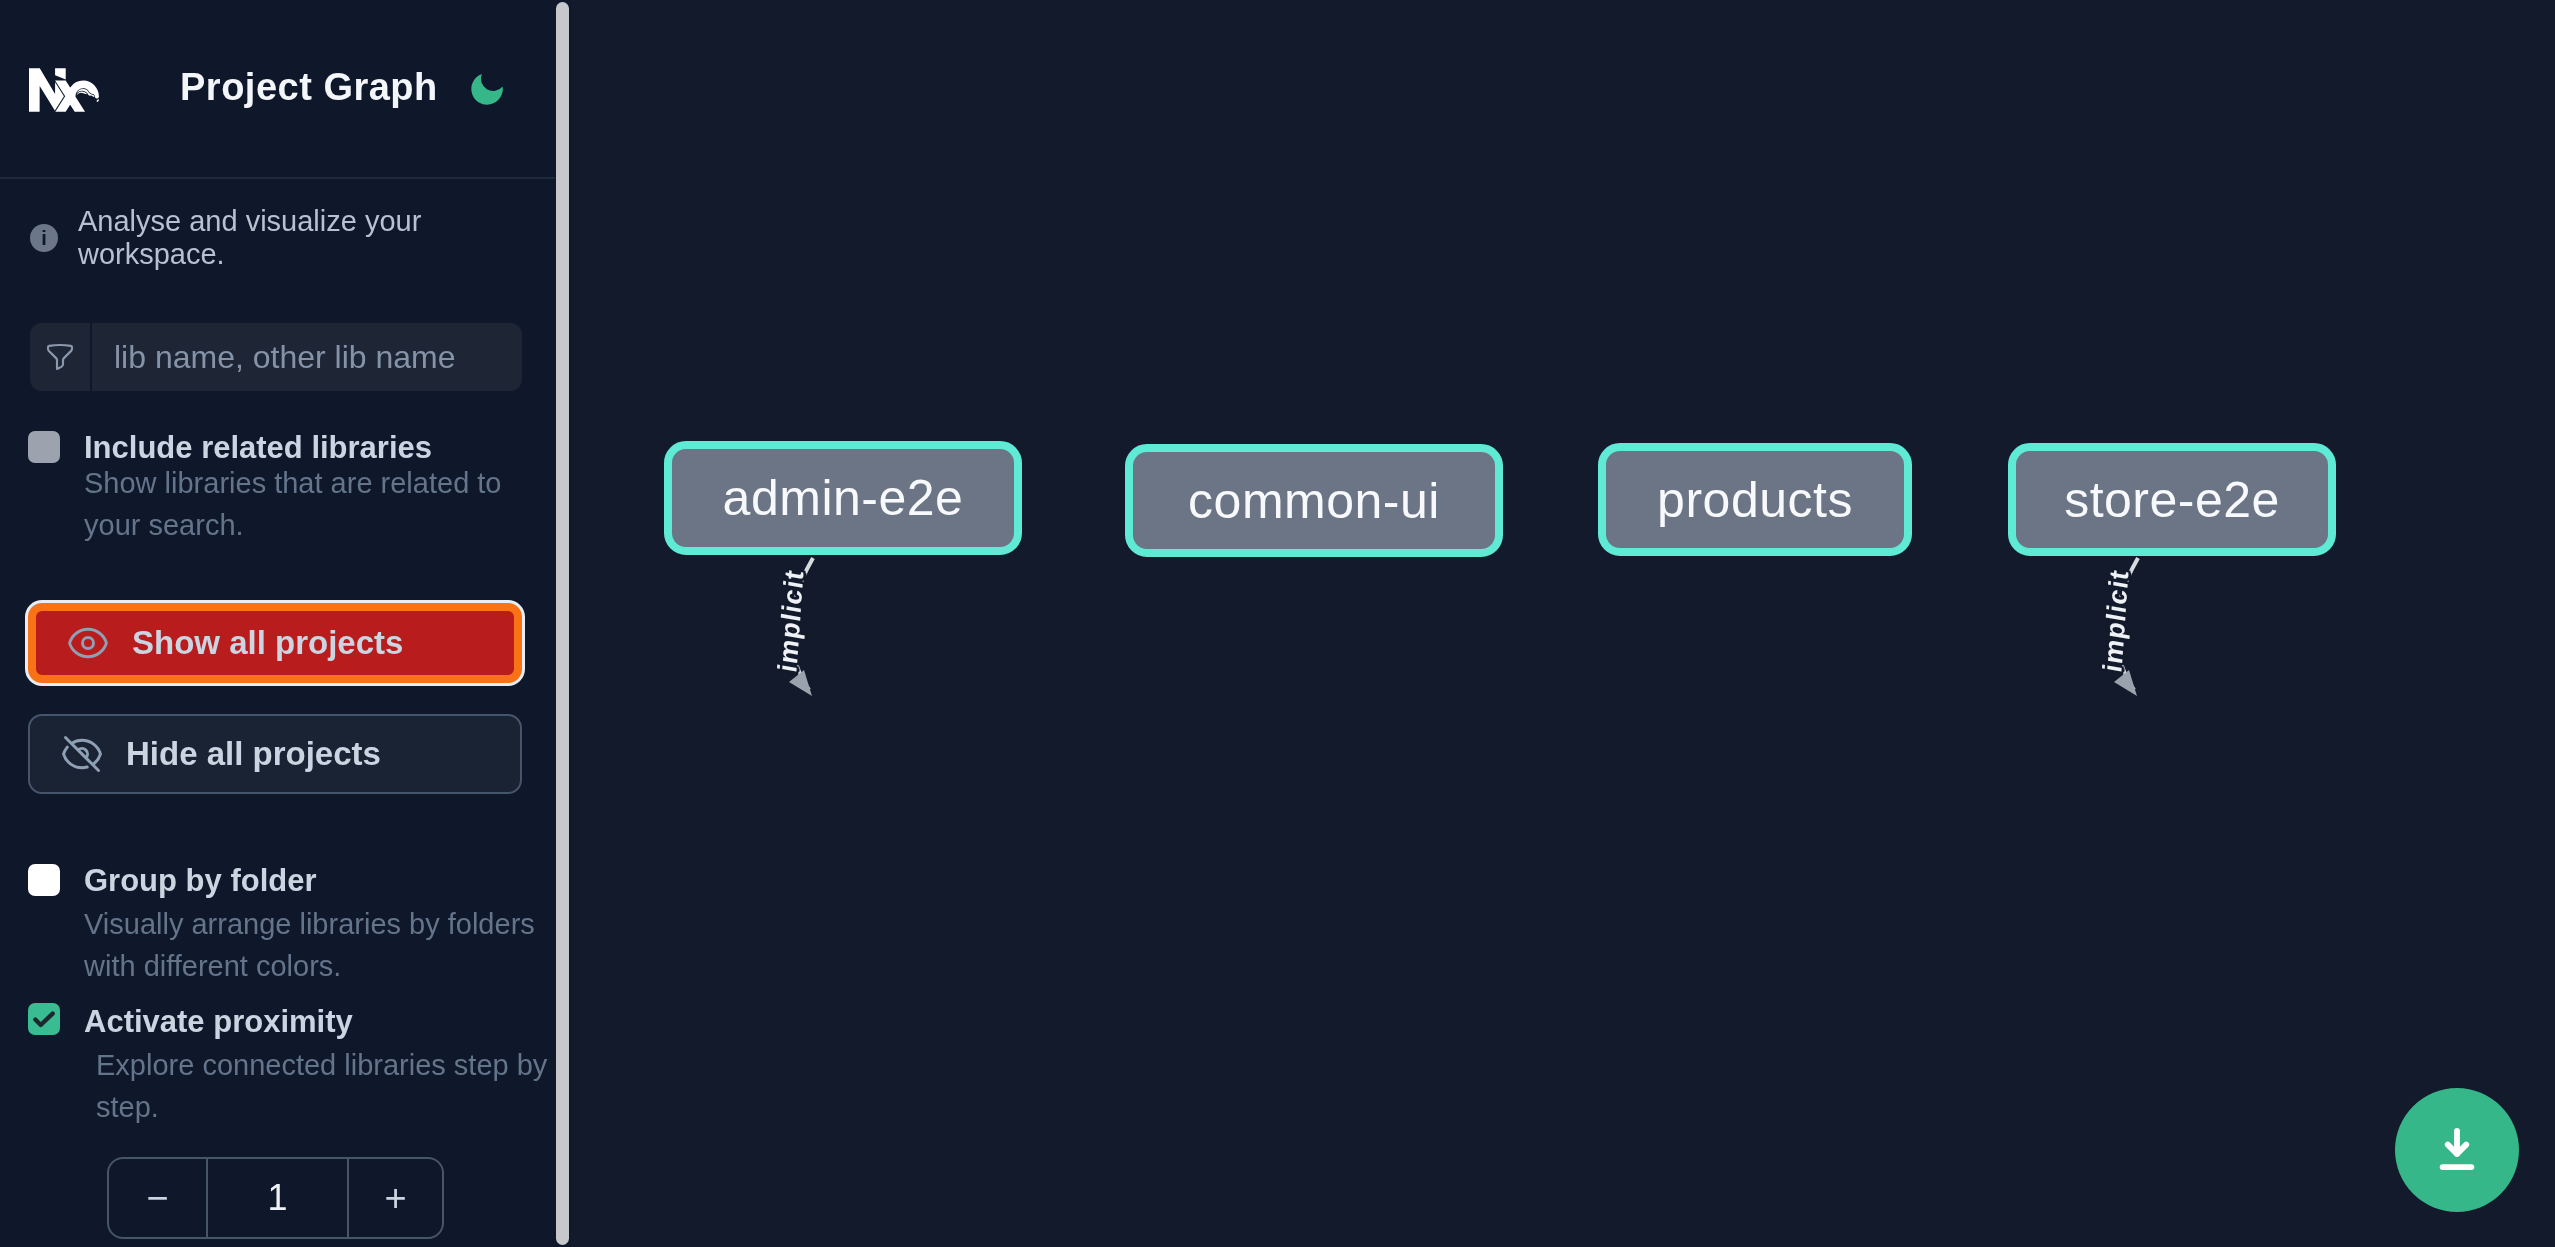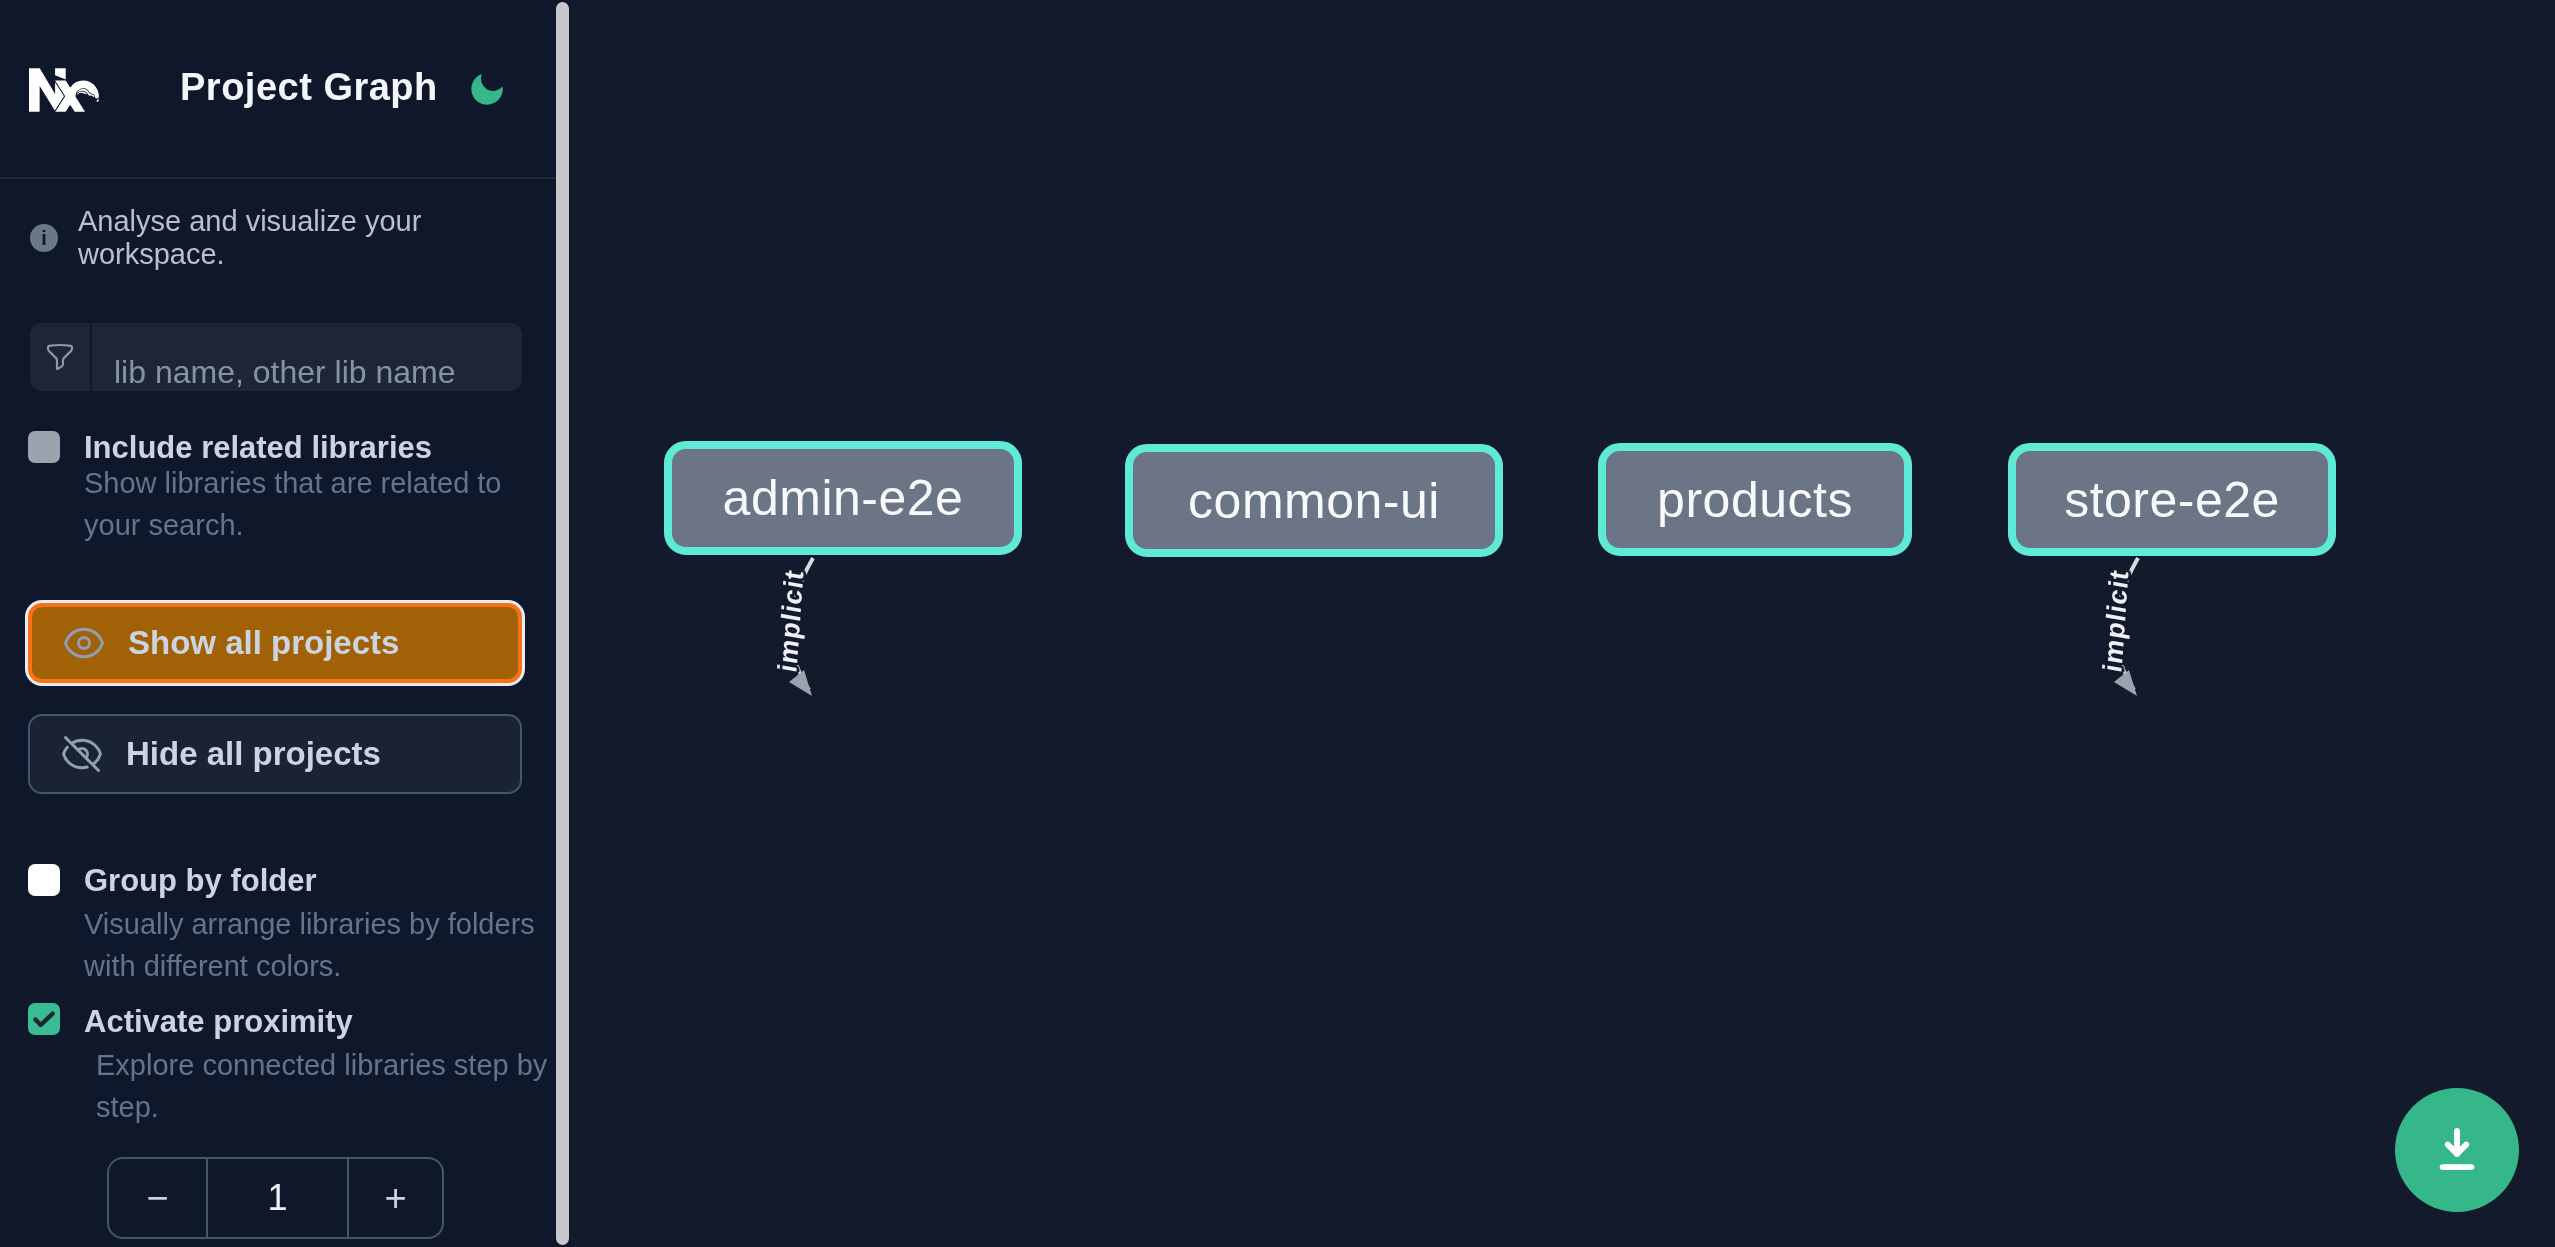--- a/index.html
+++ b/index.html
@@ -15,38 +15,38 @@
   .logo{position:absolute;left:28px;top:55px;width:72px;height:70px;}
   .app-title{position:absolute;left:180px;top:66px;font-size:38px;font-weight:600;color:#f3f6fa;letter-spacing:.5px;}
   .moon{position:absolute;left:466px;top:68px;width:42px;height:42px;}
 
   .info-row{position:absolute;left:30px;top:205px;display:flex;align-items:center;gap:20px;}
   .info-badge{width:28px;height:28px;border-radius:50%;background:#6b7687;color:#0f172a;
     font-size:20px;font-weight:700;display:flex;align-items:center;justify-content:center;flex:0 0 auto;}
   .info-text{font-size:29px;color:#b7c2d1;}
 
   .search{position:absolute;left:30px;top:323px;width:492px;height:68px;background:#1e2636;
-    border-radius:12px;display:flex;align-items:flex-end;overflow:hidden;}
+    border-radius:12px;display:flex;align-items:center;overflow:hidden;}
   .search .funnel-cell{width:60px;height:100%;display:flex;align-items:center;justify-content:center;
     border-right:2px solid #0f172a;flex:0 0 auto;}
   .search input{flex:1;background:transparent;border:none;outline:none;color:#cbd5e1;
     font-family:"Liberation Sans",sans-serif;font-size:32px;padding:0 0 0 22px;}
   .search input::placeholder{color:#8593a8;}
 
   .opt-label{position:absolute;left:84px;font-size:31px;font-weight:600;color:#cbd5e1;}
   .opt-desc{position:absolute;left:84px;width:480px;font-size:29px;line-height:42px;color:#64748b;}
   .cbx{position:absolute;left:28px;width:32px;height:32px;border-radius:7px;}
   .cbx.grey{background:#9ca3af;}
   .cbx.white{background:#ffffff;}
   .cbx.green{background:#3abc92;display:flex;align-items:center;justify-content:center;}
 
   .side-btn{position:absolute;left:28px;width:494px;height:80px;background:#1a2333;
     border:2px solid #46556b;border-radius:14px;display:flex;align-items:center;gap:22px;
     padding:0 0 0 30px;box-sizing:border-box;color:#cbd5e1;font-size:33px;font-weight:600;cursor:pointer;}
-  .side-btn.focused{border:4px solid #f97316;box-shadow:0 0 0 3px #e9eef5;background:#a16207;}
+  .side-btn.focused{border:8px solid #f97316;box-shadow:0 0 0 3px #e9eef5;background:#b91c1c;}
   .side-btn .btn-icon{width:44px;height:44px;flex:0 0 auto;display:flex;align-items:center;justify-content:center;}
 
   .stepper{position:absolute;left:107px;top:1157px;width:337px;height:82px;border:2px solid #475569;
     border-radius:16px;display:flex;box-sizing:border-box;overflow:hidden;}
   .stepper .cell{display:flex;align-items:center;justify-content:center;color:#cbd5e1;font-size:38px;}
   .stepper .cell.dec{width:97px;border-right:2px solid #475569;cursor:pointer;}
   .stepper .cell.val{width:139px;color:#eef2f7;font-size:36px;}
   .stepper .cell.inc{flex:1;border-left:2px solid #475569;cursor:pointer;}
 
   .scroll-thumb{position:absolute;left:556px;top:2px;width:13px;height:1243px;border-radius:7px;

